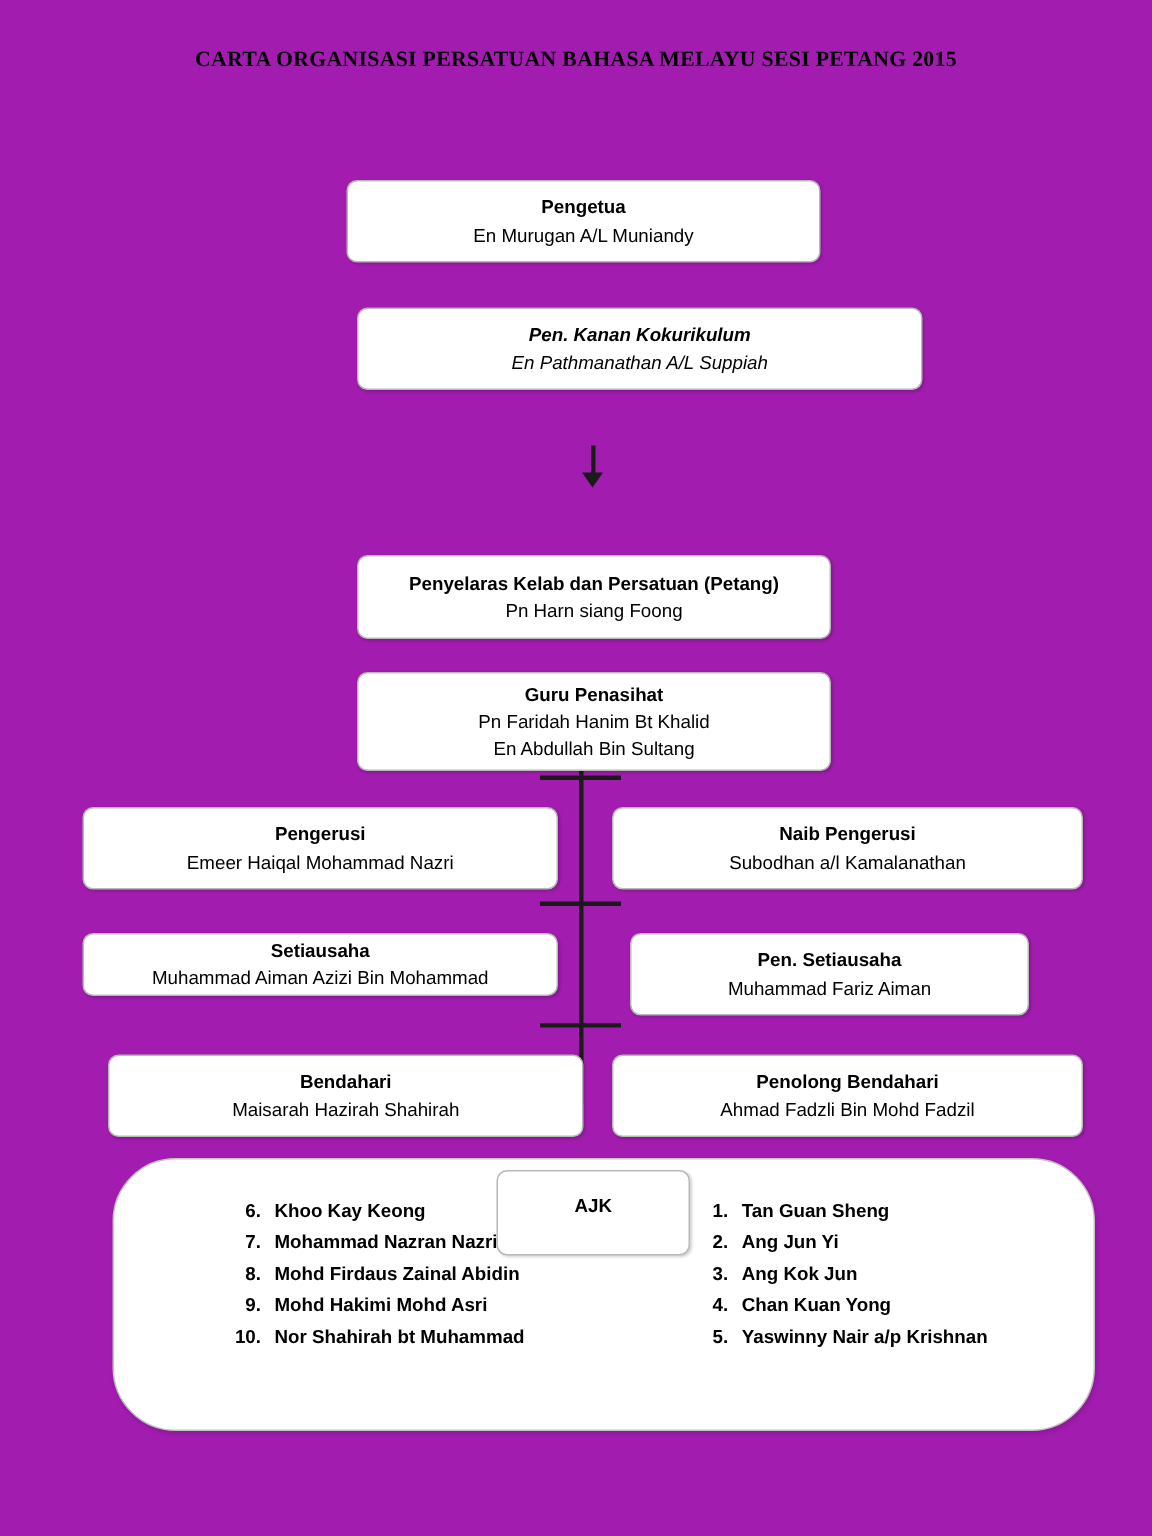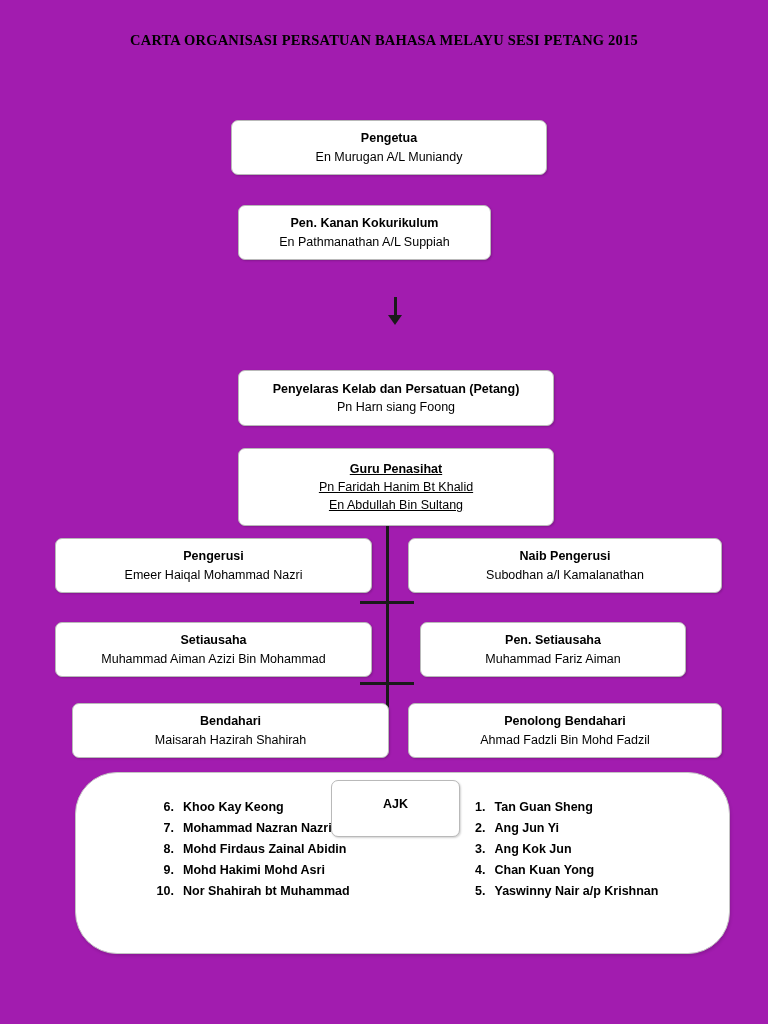--- a/index.html
+++ b/index.html
@@ -141,41 +141,41 @@
   <div class="chart-title">CARTA ORGANISASI PERSATUAN BAHASA MELAYU SESI PETANG 2015</div>
 
   <div class="node" style="left:231px; top:73px; width:316px; height:55px;">
     <div class="role">Pengetua</div>
     <div class="person">En Murugan A/L Muniandy</div>
   </div>
 
   <div class="arrow-shaft" style="left:388px; top:128px; height:24px;"></div>
   <div class="arrow-head" style="left:382px; top:150px;"></div>
 
-  <div class="node" style="left:238px; top:158px; width:253px; height:55px;">
+  <div class="node" style="left:238px; top:158px; width:377px; height:55px;font-style:italic;">
     <div class="role">Pen. Kanan Kokurikulum</div>
     <div class="person">En Pathmanathan A/L Suppiah</div>
   </div>
 
   <div class="arrow-shaft" style="left:394px; top:213px; height:22px;"></div>
   <div class="arrow-head" style="left:388px; top:233px;"></div>
 
 
   <div class="arrow-shaft" style="left:394px; top:297px; height:20px;"></div>
   <div class="arrow-head" style="left:388px; top:315px;"></div>
 
   <div class="node" style="left:238px; top:323px; width:316px; height:56px;">
     <div class="role">Penyelaras Kelab dan Persatuan (Petang)</div>
     <div class="person">Pn Harn siang Foong</div>
   </div>
 
   <div class="arrow-shaft" style="left:394px; top:379px; height:18px;"></div>
   <div class="arrow-head" style="left:388px; top:395px;"></div>
 
-  <div class="node" style="left:238px; top:401px; width:316px; height:78px;text-decoration:underline;">
+  <div class="node" style="left:238px; top:401px; width:316px; height:66px;">
     <div class="role">Guru Penasihat</div>
     <div class="person">Pn Faridah Hanim Bt Khalid</div>
     <div class="person">En Abdullah Bin Sultang</div>
   </div>
 
   <div class="v-line" style="left:386px; top:474px; height:262px;"></div>
 
   <div class="h-line" style="left:360px; top:517px; width:28px;"></div>
   <div class="h-line" style="left:386px; top:517px; width:28px;"></div>
 
@@ -184,21 +184,21 @@
     <div class="person">Emeer Haiqal Mohammad Nazri</div>
   </div>
   <div class="node" style="left:408px; top:491px; width:314px; height:55px;">
     <div class="role">Naib Pengerusi</div>
     <div class="person">Subodhan a/l Kamalanathan</div>
   </div>
 
   <div class="h-line" style="left:360px; top:601px; width:28px;"></div>
   <div class="h-line" style="left:386px; top:601px; width:28px;"></div>
 
-  <div class="node" style="left:55px; top:575px; width:317px; height:55px;">
+  <div class="node" style="left:55px; top:575px; width:317px; height:42px;">
     <div class="role">Setiausaha</div>
     <div class="person">Muhammad Aiman Azizi Bin Mohammad</div>
   </div>
   <div class="node" style="left:420px; top:575px; width:266px; height:55px;">
     <div class="role">Pen. Setiausaha</div>
     <div class="person">Muhammad Fariz Aiman</div>
   </div>
 
   <div class="h-line" style="left:360px; top:682px; width:28px;"></div>
   <div class="h-line" style="left:386px; top:682px; width:28px;"></div>

